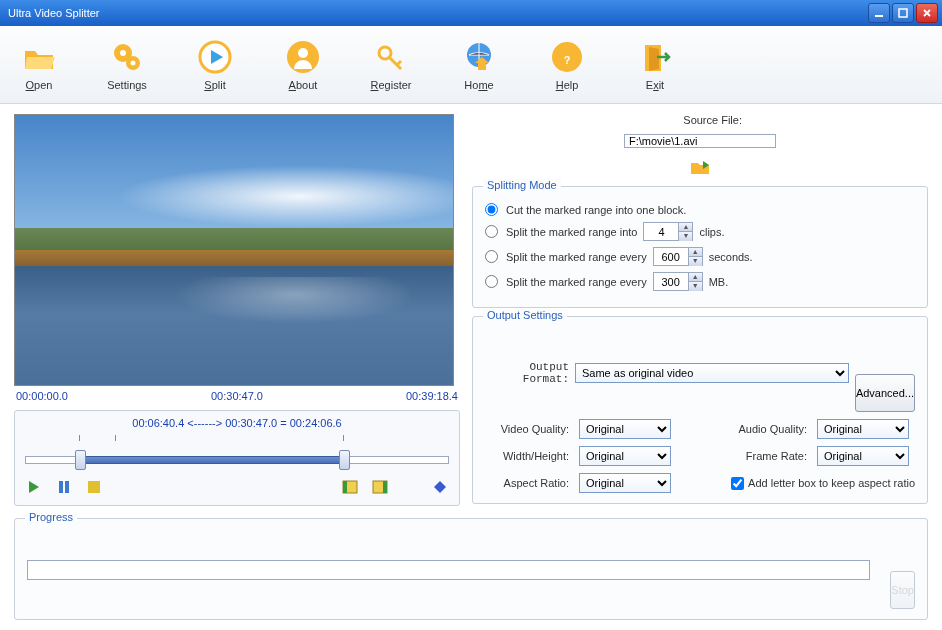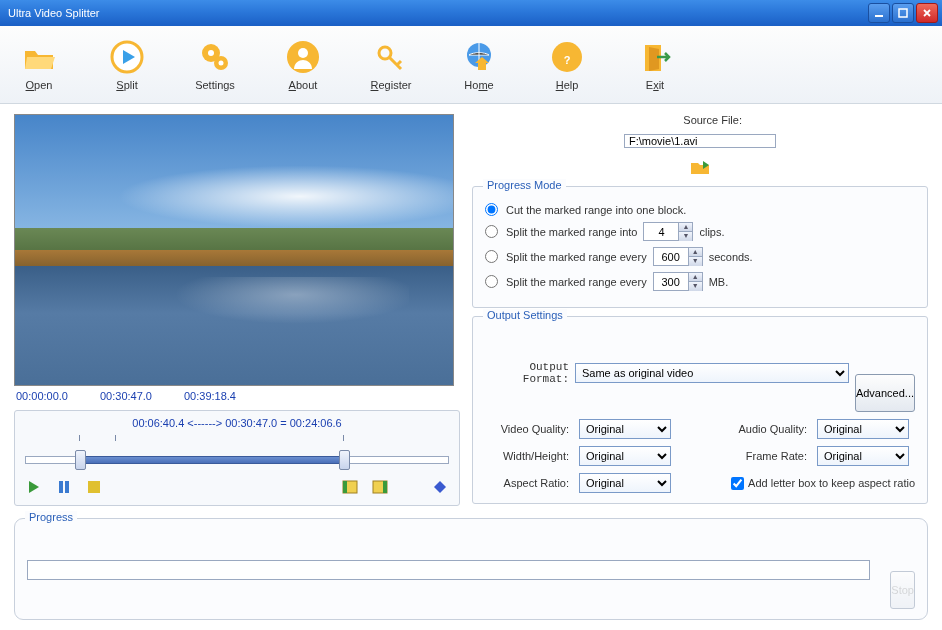--- a/index.html
+++ b/index.html
@@ -22,21 +22,21 @@
 .right { flex: 1; }
 
 .preview { width: 440px; height: 272px; background: linear-gradient(to bottom, #4a8fd6 0%, #7fb5e8 40%, #3a6a4a 52%, #5a7050 55%, #3e5d7a 60%, #5278a0 100%); border: 1px solid #888; position: relative; overflow: hidden; }
 .sky { position:absolute; top:0; left:0; right:0; height:48%; background: linear-gradient(#4785c9,#8fbce6); }
 .clouds { position:absolute; top:18%; left:0; right:0; height:30%; background: radial-gradient(ellipse at 65% 40%, rgba(255,255,255,.9) 0%, rgba(255,255,255,.5) 20%, transparent 45%); }
 .hills { position:absolute; top:42%; left:0; right:0; height:14%; background: linear-gradient(#6a8855,#4a6638); }
 .trees { position:absolute; top:50%; left:0; right:0; height:8%; background: linear-gradient(#a87838,#7a5a2a); }
 .water { position:absolute; top:56%; left:0; right:0; bottom:0; background: linear-gradient(#3a5f88,#567ba5 40%,#4a6f98); }
 .reflc { position:absolute; top:60%; left:25%; right:10%; height:22%; background: radial-gradient(ellipse at 60% 30%, rgba(255,255,255,.35) 0%, transparent 50%); }
 
-.timerow { display: flex; color: #1a3fb0; padding: 4px 2px; font-size: 11px; gap: 32px; }
+.timerow { display: flex; justify-content: space-between; color: #1a3fb0; padding: 4px 2px; font-size: 11px; gap: 32px; }
 
 .ctrlbox { border: 1px solid #c8d0dc; background: #f7f9fc; border-radius: 3px; padding: 6px 10px 10px 10px; margin-top: 4px; }
 .rangetxt { text-align: center; color: #1a3fb0; font-size: 11px; margin-bottom: 6px; }
 .slider { position: relative; height: 22px; margin: 4px 0 10px 0; }
 .slidetrack { position: absolute; top: 9px; left: 0; right: 0; height: 8px; background: #fff; border: 1px solid #9aa8c0; }
 .slidefill { position: absolute; top: 9px; left: 54px; width: 264px; height: 8px; background: linear-gradient(#6b8fd0,#4a6fb8); border: 1px solid #3a5a9a; }
 .handle { position: absolute; top: 3px; width: 11px; height: 20px; background: linear-gradient(#f0f4fc,#c8d4ec); border: 1px solid #7a8aa8; border-radius: 2px; cursor: pointer; }
 .h1 { left: 50px; } .h2 { left: 314px; }
 .tickbar { position: relative; height: 8px; margin-bottom: 2px; }
 .tick { position:absolute; top:0; width:1px; height:6px; background:#7a8aa8; }
@@ -62,21 +62,21 @@
 .outrow { display: flex; align-items: center; gap: 6px; margin: 7px 0; }
 .outrow label { width: 84px; text-align: right; color: #333; font-family: Liberation Mono, monospace; }
 .sel { height: 20px; border: 1px solid #7a9ac8; background: linear-gradient(#fff,#eef4fc); font-size: 11px; padding: 0 2px; }
 .sel.big { flex: 1; }
 .sel.sm { width: 92px; }
 .btn { height: 38px; background: linear-gradient(#fdfdfd,#e4e9f0); border: 1px solid #8a9ab0; border-radius: 3px; padding: 0 0; font-size: 11px; cursor: pointer; margin-top: 40px; }
 .outgrid { display: grid; grid-template-columns: 84px 98px 1fr 84px 98px; gap: 7px 10px; align-items: center; margin-top: 6px; }
 .outgrid label { text-align: right; color: #333; }
 .chkrow { display: flex; align-items: center; gap: 4px; color: #333; grid-column: 3 / span 3; justify-content: flex-end; }
 
-.progbox { margin: 8px 14px 0 14px; border: 1px solid #c8d0dc; border-radius: 9px; padding: 12px 12px 10px 12px; position: relative; background: #fbfcfe; }
+.progbox { margin: 8px 14px 0 14px; border: 1px solid #c8d0dc; border-radius: 3px; padding: 12px 12px 10px 12px; position: relative; background: #fbfcfe; }
 .progbar { height: 20px; border: 1px solid #9aa8c0; background: #fff; flex: 1; }
 .progrow { display: flex; gap: 20px; align-items: center; }
 </style>
 </head>
 <body>
 
 <div class="titlebar">
   <span class="titlebar-text">Ultra Video Splitter</span>
   <div class="winbtns">
     <div class="winbtn">
@@ -103,36 +103,36 @@
       <svg width="36" height="36">
           <path d="M4 12h10l3 4h15v14H4z" fill="#f7b733"></path>
           <path d="M6 18h28l-4 12H4z" fill="#ffd97a"></path>
         </svg>
     </div>
     <span class="tblabel"><u>O</u><span></span>pen</span>
   </div>
   <div class="tbitem">
     <div class="tbicon">
       <svg width="36" height="36">
-          <circle cx="18" cy="18" r="15" fill="#fff" stroke="#f7b733" stroke-width="3"></circle>
-          <path d="M14 11v14l12-7z" fill="#3aa0e8"></path>
-        </svg>
-    </div>
-    <span class="tblabel"><u>S</u>plit</span>
-  </div>
-  <div class="tbitem">
-    <div class="tbicon">
-      <svg width="36" height="36">
           <circle cx="14" cy="14" r="9" fill="#f7b733"></circle>
           <circle cx="14" cy="14" r="3" fill="#fff"></circle>
           <circle cx="24" cy="24" r="7" fill="#f7b733"></circle>
           <circle cx="24" cy="24" r="2.5" fill="#fff"></circle>
         </svg>
     </div>
     <span class="tblabel">Settings</span>
+  </div>
+  <div class="tbitem">
+    <div class="tbicon">
+      <svg width="36" height="36">
+          <circle cx="18" cy="18" r="15" fill="#fff" stroke="#f7b733" stroke-width="3"></circle>
+          <path d="M14 11v14l12-7z" fill="#3aa0e8"></path>
+        </svg>
+    </div>
+    <span class="tblabel"><u>S</u>plit</span>
   </div>
   <div class="tbitem">
     <div class="tbicon">
       <svg width="36" height="36">
           <circle cx="18" cy="18" r="16" fill="#f7b733"></circle>
           <circle cx="18" cy="14" r="5" fill="#fff"></circle>
           <path d="M9 30c0-6 5-9 9-9s9 3 9 9" fill="#fff"></path>
         </svg>
     </div>
     <span class="tblabel"><u>A</u>bout</span>
@@ -252,21 +252,21 @@
       <input class="txtinput" value="F:\movie\1.avi" style="">
       <div class="iconbtn">
         <svg width="22" height="18">
             <path d="M2 5h7l2 2h9v9H2z" fill="#f7b733"></path>
             <path d="M14 3l6 4-6 4z" fill="#3a9a3a"></path>
           </svg>
       </div>
     </div>
 
     <div class="gbox">
-      <div class="glegend">Progress Mode</div>
+      <div class="glegend">Splitting Mode</div>
       <div class="radrow">
         <input type="radio" name="sm" checked="" style="">
         <span>Cut the marked range into one block.</span>
       </div>
       <div class="radrow">
         <input type="radio" name="sm" style="">
         <span>Split the marked range into</span>
         <span class="spin">
             <input value="4" style="">
             <span class="spinbtns">

